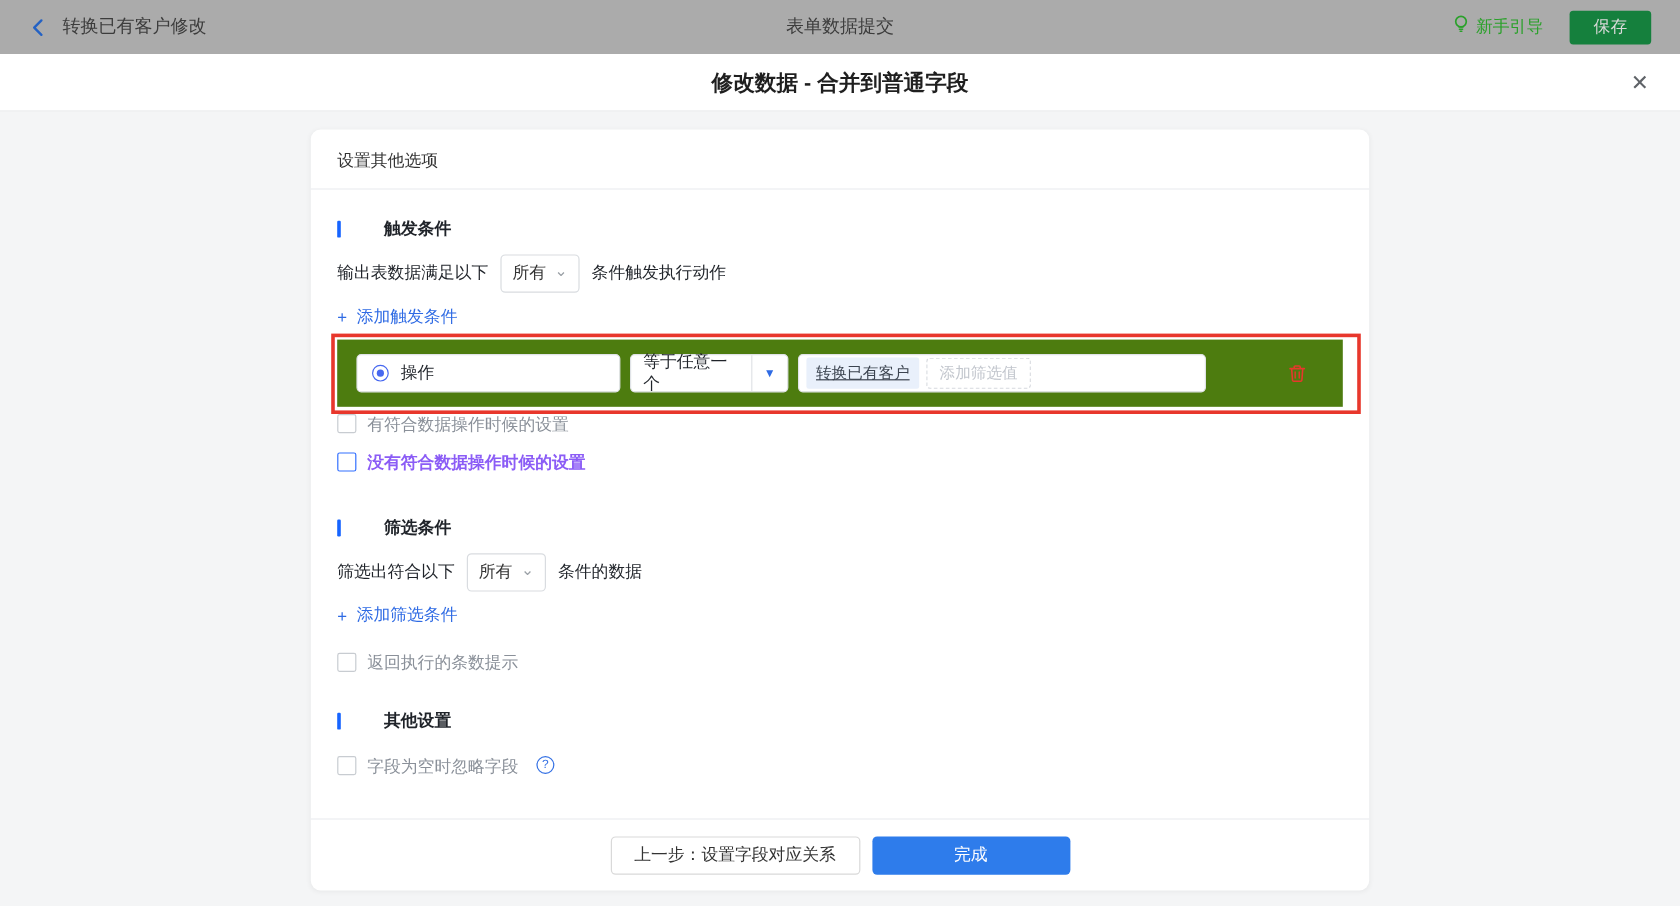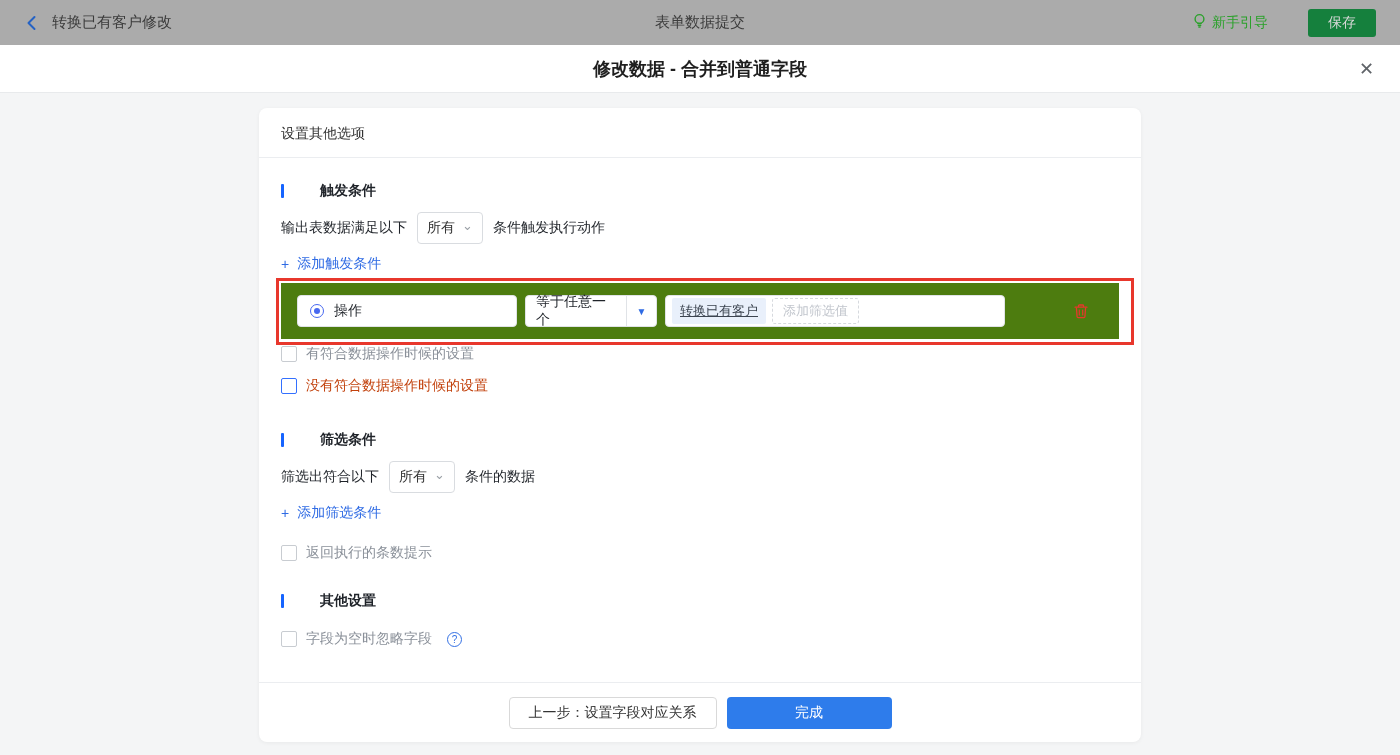--- a/index.html
+++ b/index.html
@@ -7,21 +7,21 @@
     font-family:"Liberation Sans","DejaVu Sans",sans-serif; background:#f4f5f6; }
 
   
   .topbar { position:relative; height:45px; background:#ababab;
     display:flex; align-items:center; padding:0 24px; }
   .tb-left { display:flex; align-items:center; gap:12px; cursor:pointer; }
   .tb-back-icon { display:inline-flex; }
   .tb-back-label { font-size:15px; color:#3c3c3c; }
   .tb-title { position:absolute; left:0; right:0; text-align:center;
     font-size:15px; color:#3c3c3c; pointer-events:none; }
-  .tb-right { margin-left:auto; display:flex; gap:40px; }
+  .tb-right { margin-left:auto; display:flex; gap:22px; }
   .tb-guide { display:flex; align-items:center; gap:5px; cursor:pointer; }
   .tb-guide-label { font-size:14px; color:#2aa12a; }
   .tb-save { height:28px; padding:0 20px; background:#15803d; color:#d9d9d9;
     border:none; border-radius:3px; font-size:14px; cursor:pointer;
     font-family:inherit; }
 
   
   .dlg-header { position:relative; height:48px; background:#ffffff;
     border-bottom:1px solid #e8eaec; display:flex; align-items:center;
     justify-content:center; }
@@ -82,27 +82,27 @@
     border:1px solid #e0e3e7; border-radius:4px; display:flex;
     align-items:center; gap:6px; padding:0 6px; }
   .val-tag { background:#e9f0fb; color:#3c4450; font-size:13px;
     padding:4px 8px; border-radius:2px; white-space:nowrap;text-decoration:underline; }
   .val-dashed { border:1px dashed #d6d9de; border-radius:3px; color:#c2c6cd;
     font-size:13px; padding:3px 10px; white-space:nowrap; cursor:pointer; }
   .row-spacer { flex:1; }
   .trash-btn { margin-right:14px; cursor:pointer; display:inline-flex; }
 
   
-  .cb-row { display:flex; align-items:center; gap:9px; width:fit-content;
+  .cb-row { display:flex; gap:9px; width:fit-content;
     cursor:pointer; }
   .cb-box { width:16px; height:16px; border:1px solid #c8ccd1;
     border-radius:2px; background:#fff; flex:none; }
   .cb-box.blue { border-color:#3370ff; }
   .cb-label { font-size:14px; color:#8a9099; }
-  .cb-label.mid { color:#c2410c; }
+  .cb-label.mid { color:#8b5cf6;font-weight:bold; }
   .mt6 { margin-top:6px; } .mt14 { margin-top:14px; } .mt21 { margin-top:21px; }
   .mt20 { margin-top:20px; } .mt30 { margin-top:30px; } .mt36 { margin-top:36px; }
 
   .help-ic { width:15px; height:15px; border:1px solid #3370e4;
     border-radius:50%; color:#3370e4; font-size:10px; display:inline-flex;
     align-items:center; justify-content:center; margin-left:6px;
     cursor:pointer; }
 
   
   .card-footer { margin-top:auto; height:60px; border-top:1px solid #ebedf0;

